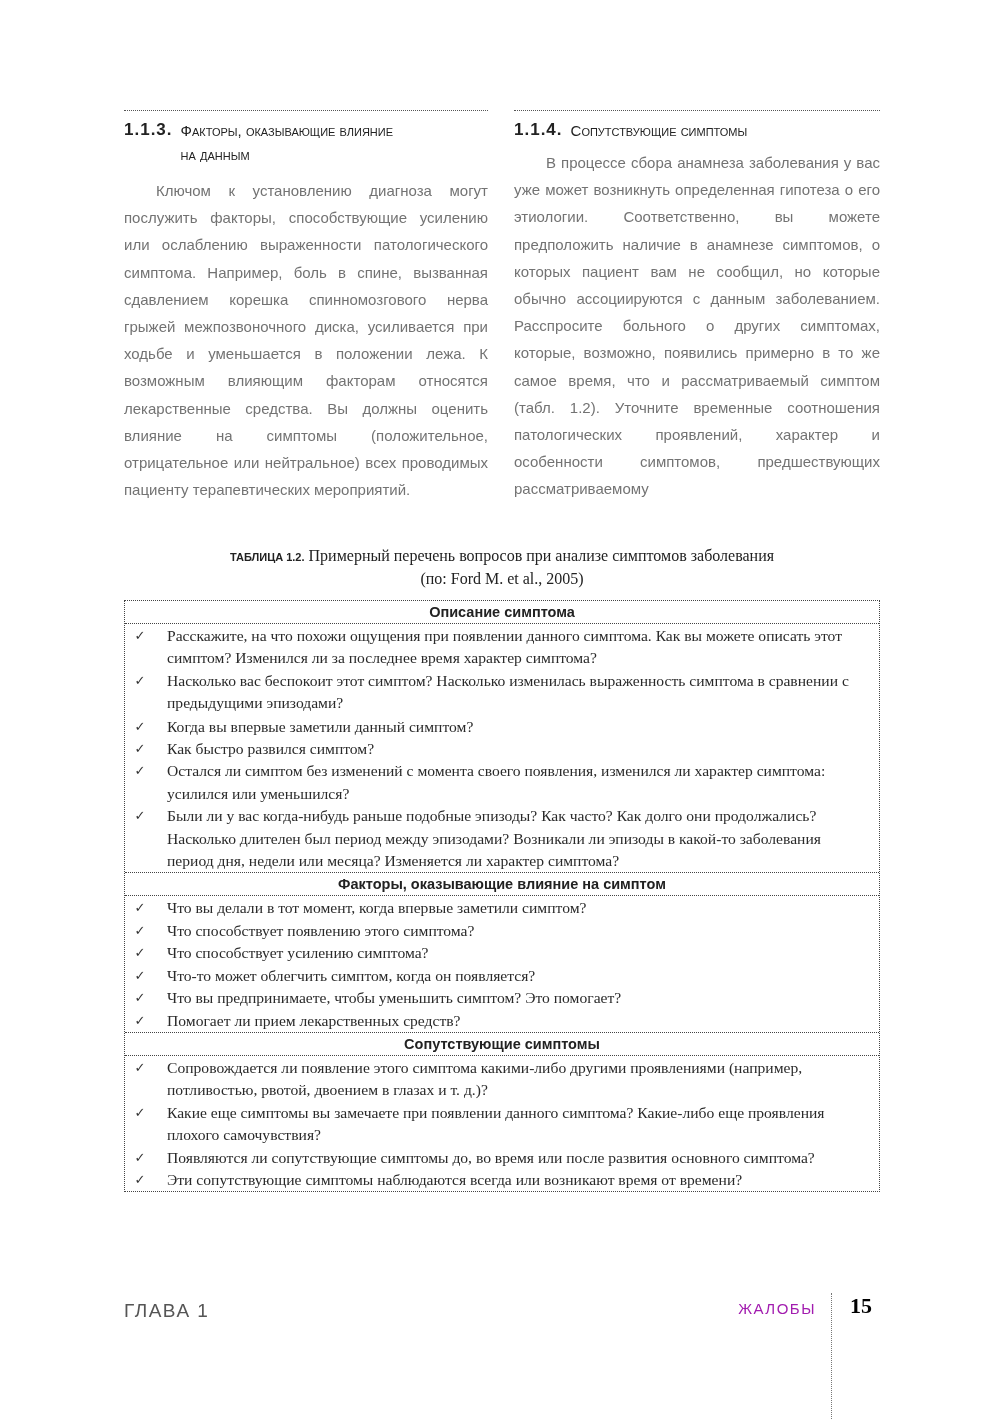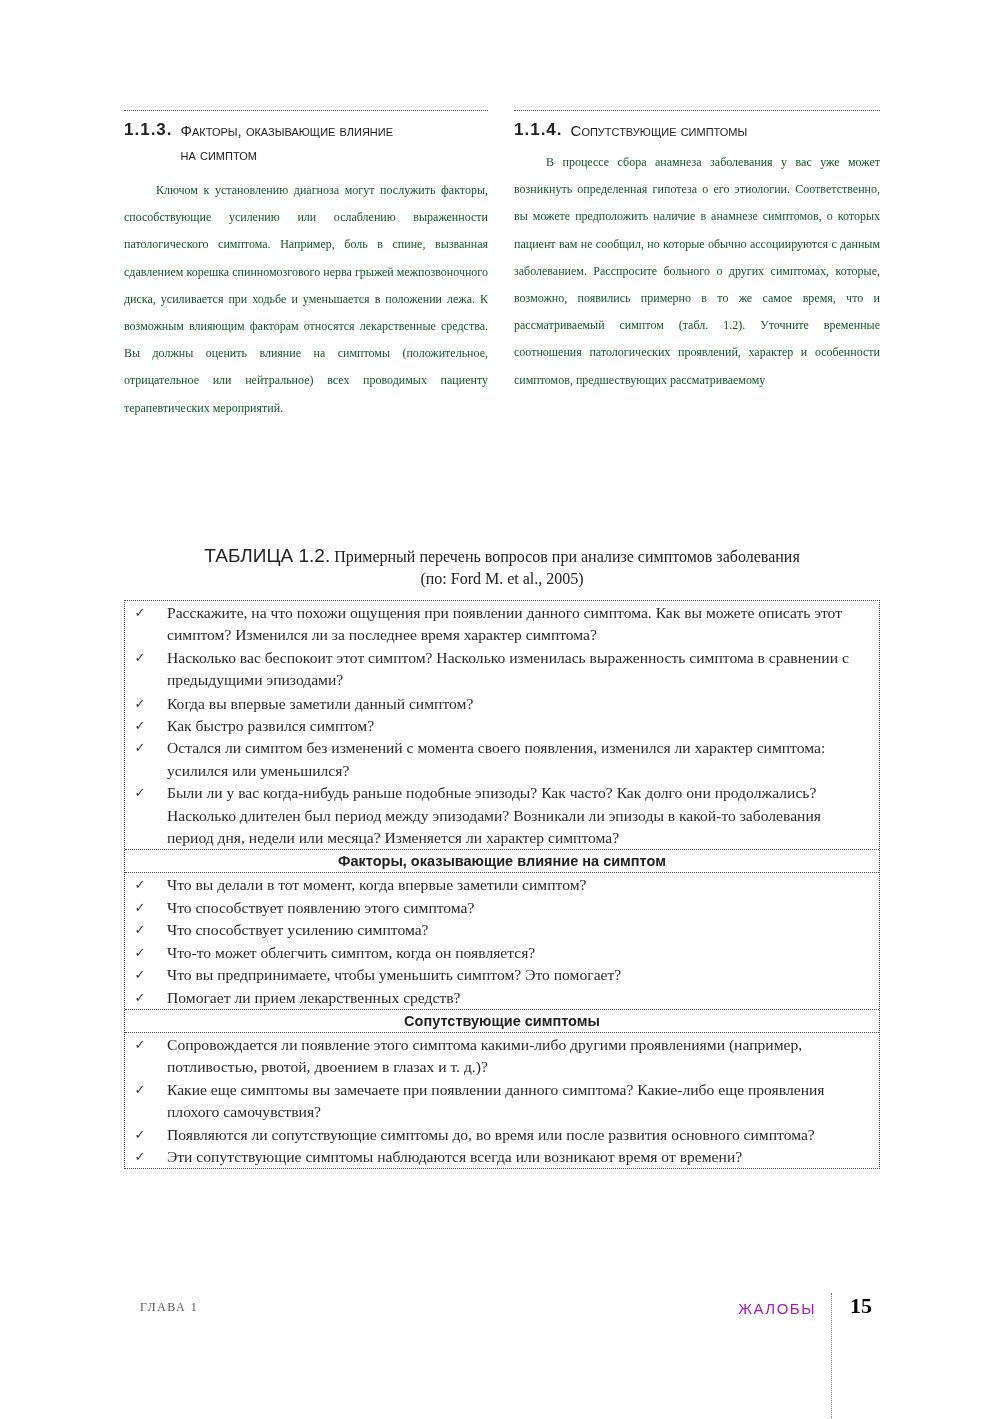--- a/index.html
+++ b/index.html
@@ -44,45 +44,45 @@
       letter-spacing: 1px;
       margin-right: 8px;
       white-space: nowrap;
     }
     .heading .title {
       font-variant: small-caps;
       font-size: 15px;
       line-height: 24px;
     }
     .body-text {
-      font-family: Liberation Serif, serif;
-      font-size: 12px;
+      font-family: Liberation Sans, sans-serif;
+      font-size: 15px;
       line-height: 27.2px;
-      color: #14532d;
+      color: #737373;
       text-align: justify;
       margin-top: 10px;
       hyphens: manual;
     }
     .body-text .indent { display: inline-block; width: 32px; }
 
     .table-caption {
       position: absolute;
       left: 124px;
       width: 756px;
       top: 545px;
       text-align: center;
       font-family: "Liberation Serif", serif;
       font-size: 16px;
       line-height: 22px;
       color: #222;
     }
     .table-caption .tag {
       font-family: "Liberation Sans", sans-serif;
-      font-weight: normal;
-      font-size: 19px;
+      font-weight: bold;
+      font-size: 11px;
       margin-top: 40px;
     }
 
     .qtable {
       position: absolute;
       left: 124px;
       top: 600px;
       width: 754px;
       border: 1px dotted #444;
     }
@@ -117,24 +117,24 @@
       color: #333;
     }
     .q-item .qtext {
       flex: 1;
       padding-right: 8px;
       margin-left: 12px;
     }
 
     .footer-left {
       position: absolute;
-      left: 140px;
+      left: 124px;
       top: 1300px;
-      font-family: Liberation Serif, serif;
-      font-size: 12px;
+      font-family: Liberation Sans, sans-serif;
+      font-size: 19px;
       letter-spacing: 1.5px;
       color: #555;
     }
     .footer-right {
       position: absolute;
       left: 730px;
       top: 1300px;
       width: 86px;
       text-align: right;
       font-family: "Liberation Sans", sans-serif;
@@ -163,21 +163,21 @@
 <body>
 
 <div class="page">
 
   <div class="col col-left">
     <div class="rule-top"></div>
     <div class="heading">
       <span class="num">1.1.3.</span>
       <span class="title">
         <span>Факторы, оказывающие влияние</span><br>
-        <span>на симптом</span>
+        <span>на данным</span>
       </span>
     </div>
     <div class="body-text"><span class="indent"></span><span>Ключом к установлению диагноза могут послужить факторы, способствующие усилению или ослаблению выраженности патологического симптома. Например, боль в спине, вызванная сдавлением корешка спинномозгового нерва грыжей межпозвоночного диска, усиливается при ходьбе и уменьшается в положении лежа. К возможным влияющим факторам относятся лекарственные средства. Вы должны оценить влияние на симптомы (положительное, отрицательное или нейтральное) всех проводимых пациенту терапевтических мероприятий.</span></div>
   </div>
 
   <div class="col col-right">
     <div class="rule-top"></div>
     <div class="heading">
       <span class="num">1.1.4.</span>
       <span class="title">Сопутствующие симптомы</span>
@@ -185,20 +185,21 @@
     <div class="body-text" style="margin-top:6px;"><span class="indent"></span><span>В процессе сбора анамнеза заболевания у вас уже может возникнуть определенная гипотеза о его этиологии. Соответственно, вы можете предположить наличие в анамнезе симптомов, о которых пациент вам не сообщил, но которые обычно ассоциируются с данным заболеванием. Расспросите больного о других симптомах, которые, возможно, появились примерно в то же самое время, что и рассматриваемый симптом (табл. 1.2). Уточните временные соотношения патологических проявлений, характер и особенности симптомов, предшествующих рассматриваемому</span></div>
   </div>
 
   <div class="table-caption">
     <span class="tag">ТАБЛИЦА 1.2.</span>
     <span>Примерный перечень вопросов при анализе симптомов заболевания</span><br>
     <span>(по: Ford M. et al., 2005)</span>
   </div>
 
   <div class="qtable" id="qtable">
+      <div class="section-head">Описание симптома</div>
       <div class="section-body">
         <div class="q-item">
           <span class="check">✓</span>
           <span class="qtext">Расскажите, на что похожи ощущения при появлении данного симптома. Как вы можете описать этот симптом? Изменился ли за последнее время характер симптома?</span>
         </div>
         <div class="q-item">
           <span class="check">✓</span>
           <span class="qtext">Насколько вас беспокоит этот симптом? Насколько изменилась выраженность симптома в сравнении с предыдущими эпизодами?</span>
         </div>
       </div>

